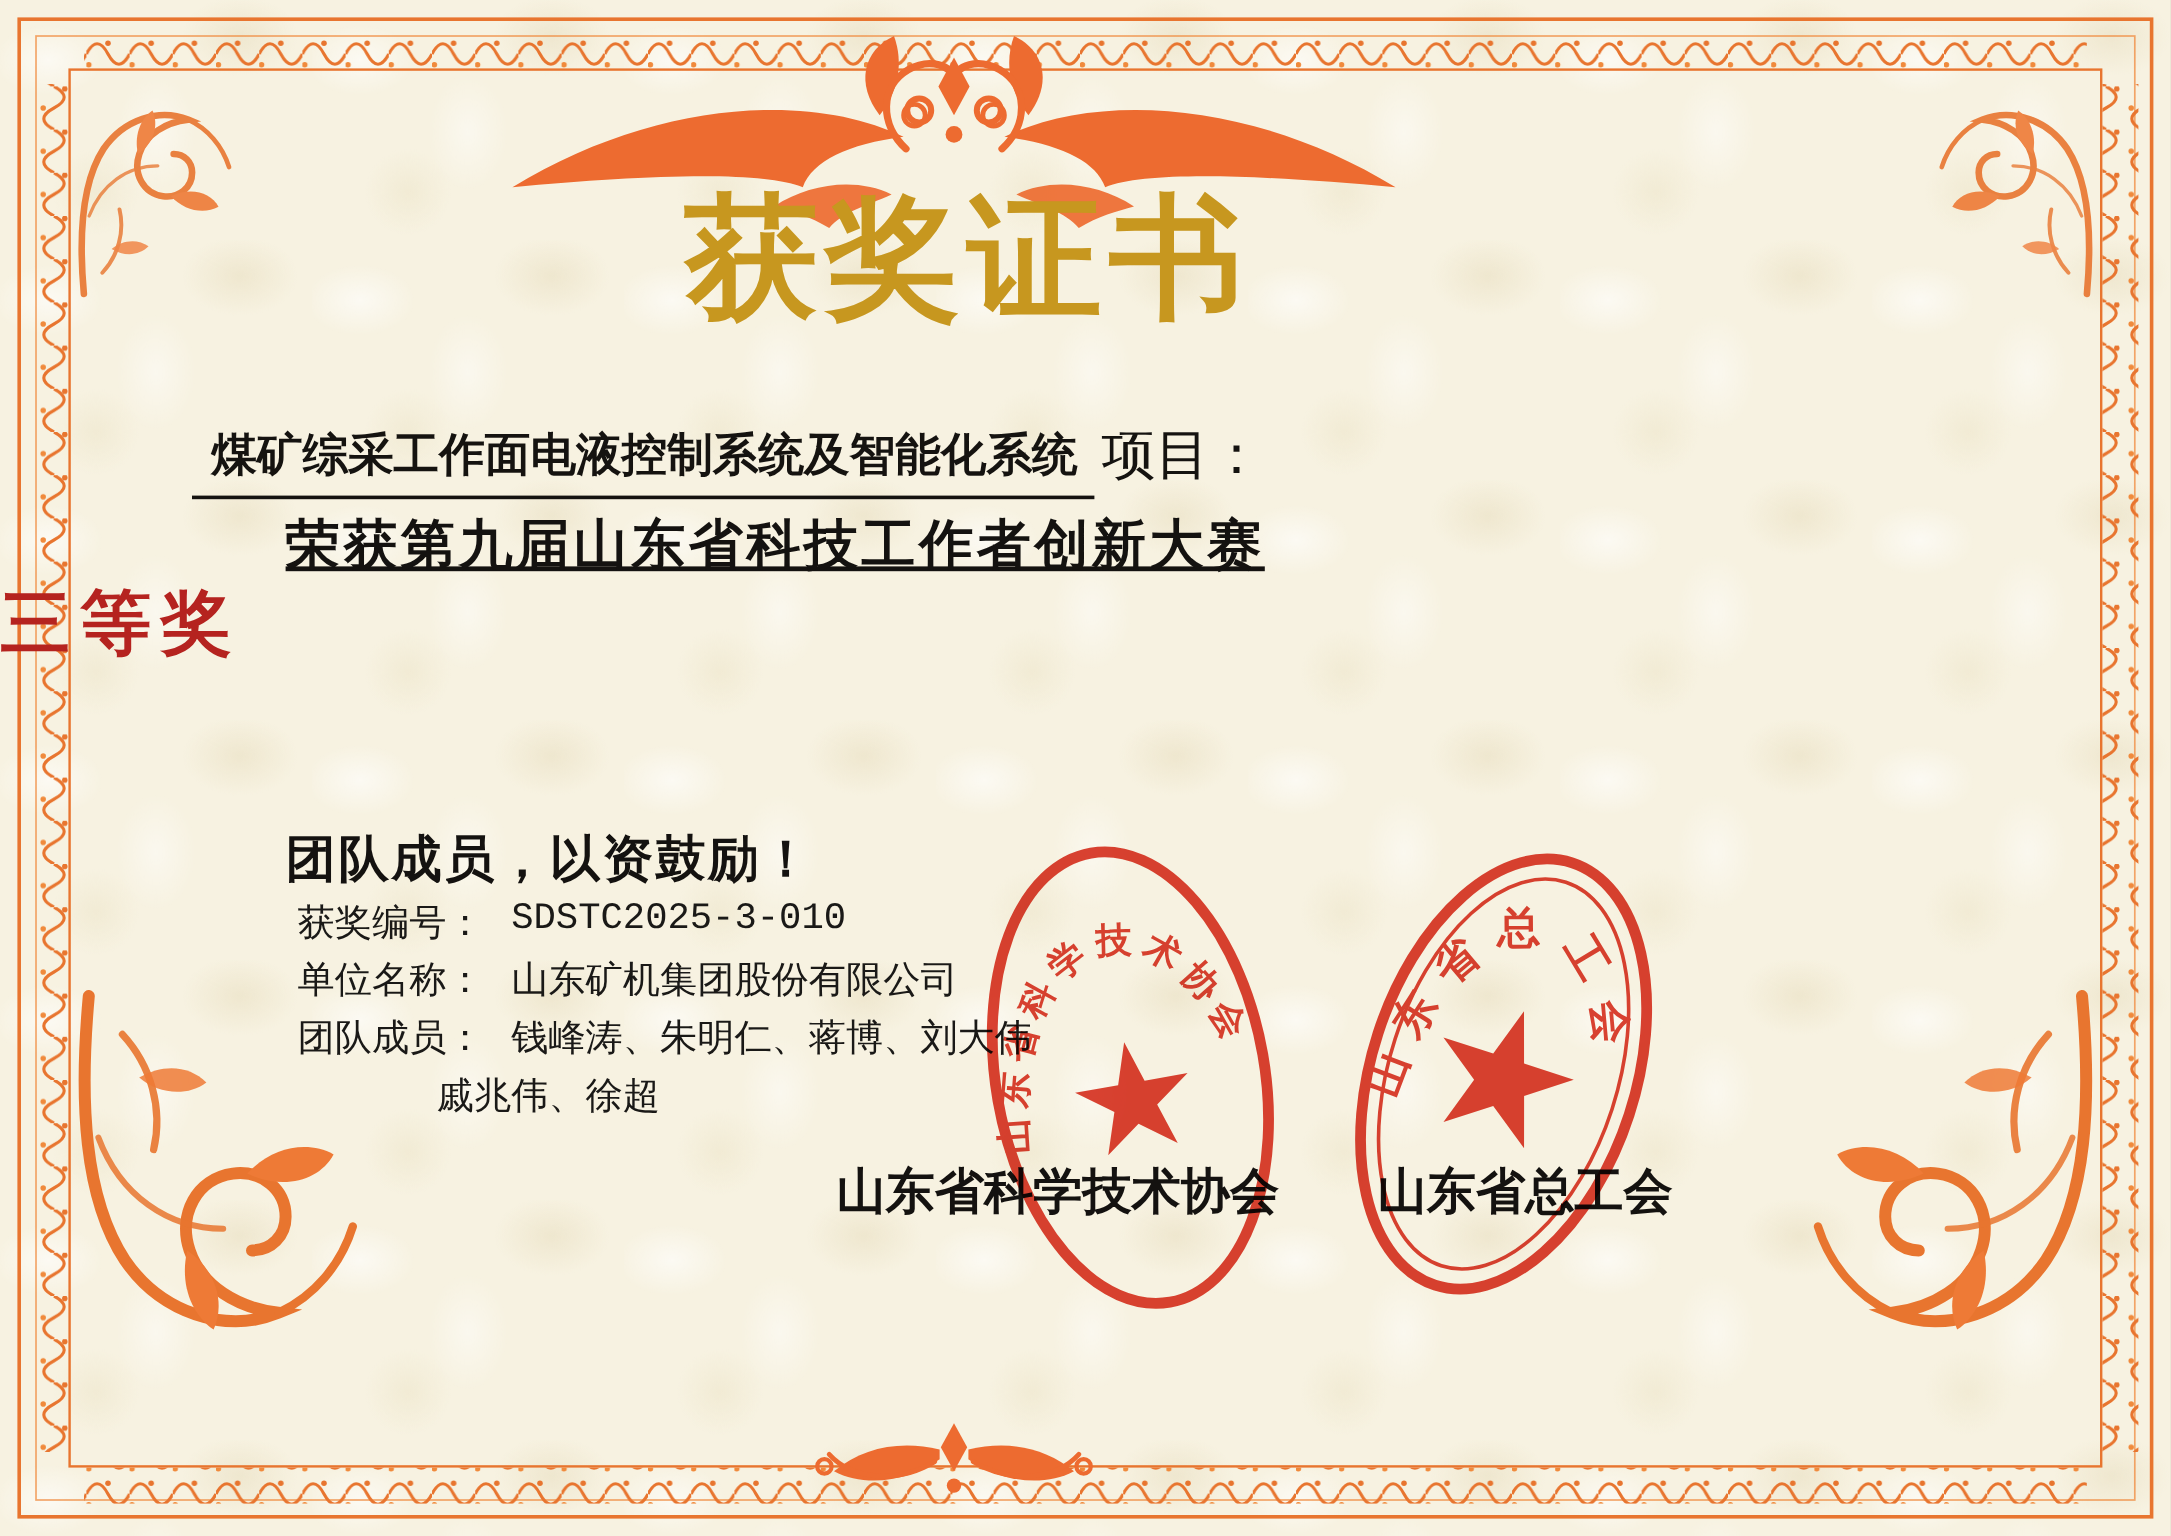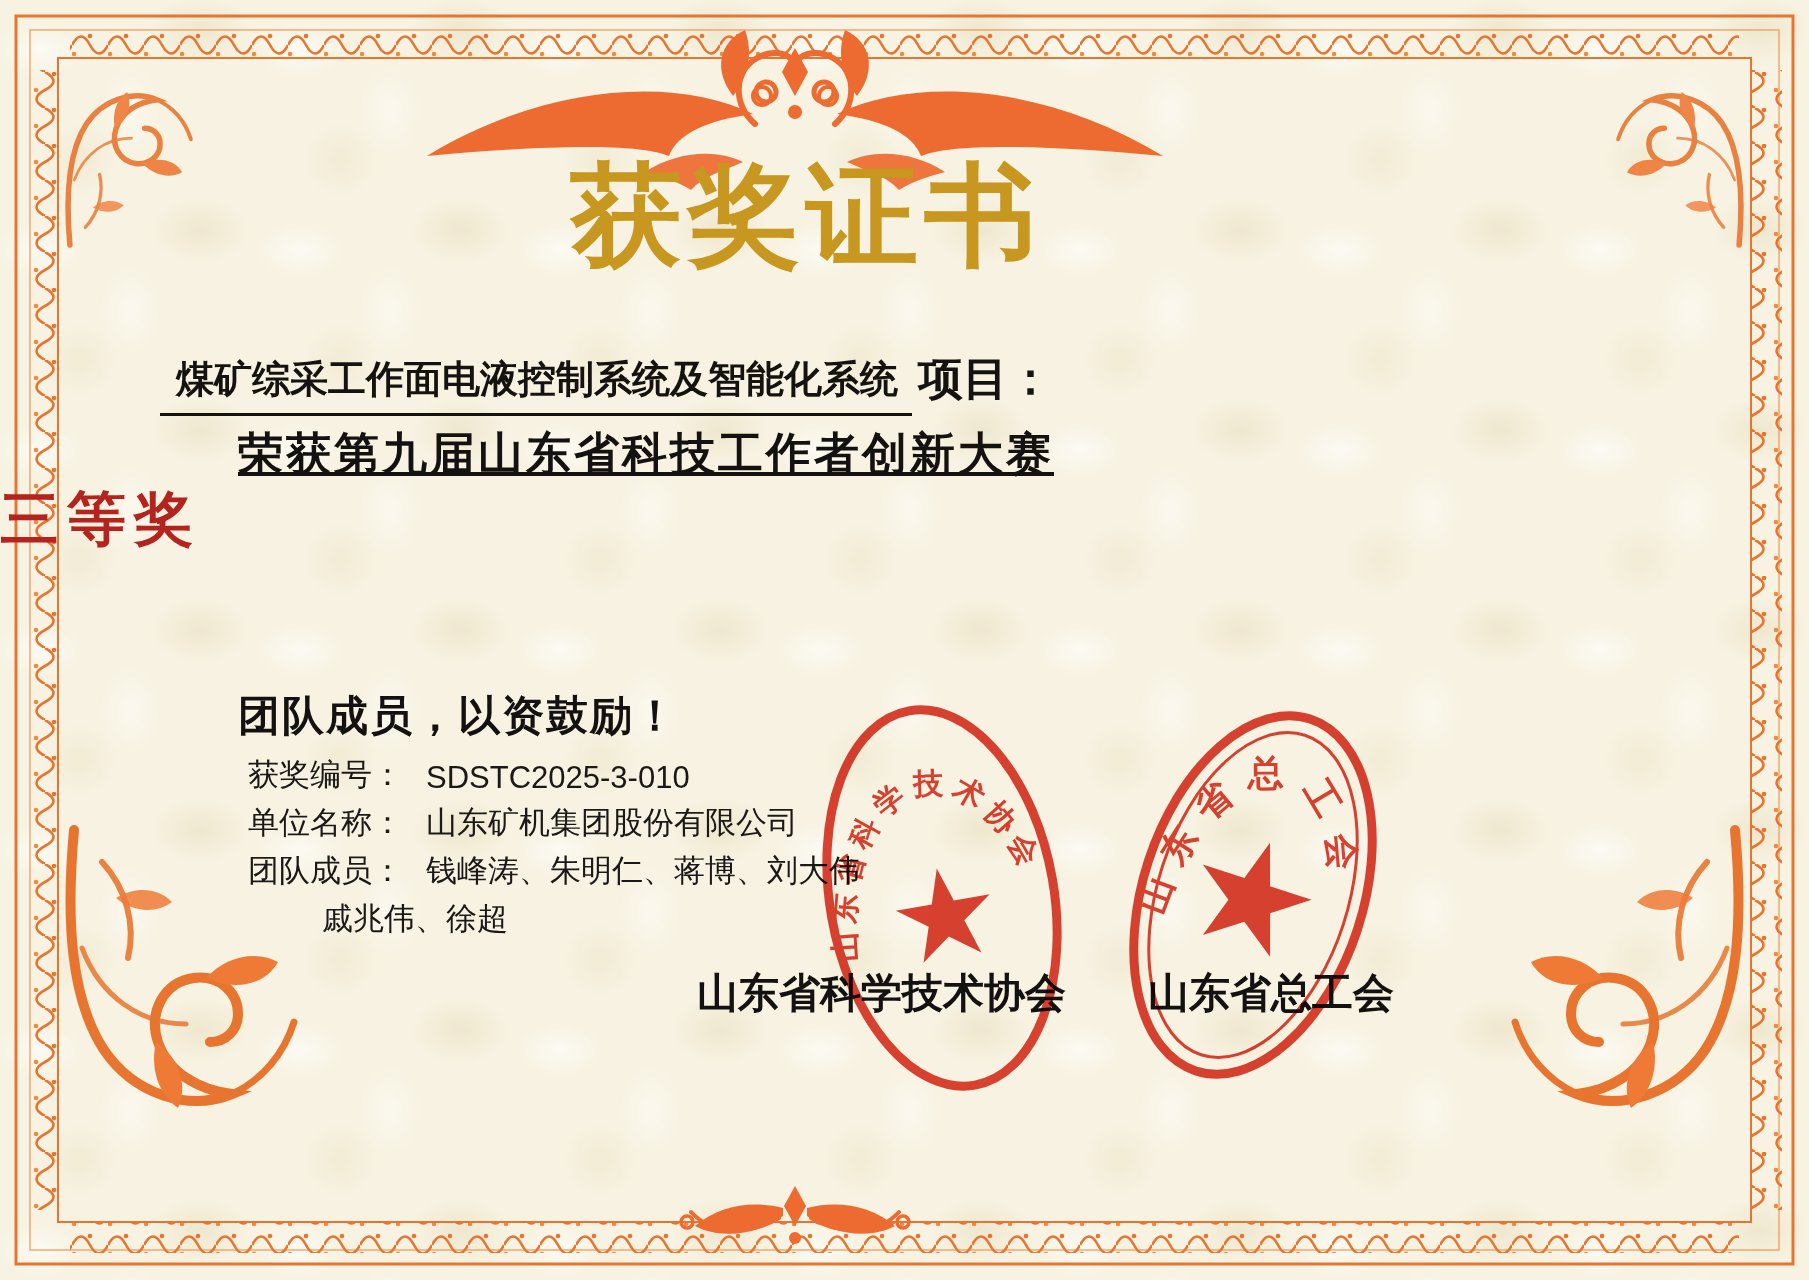--- a/index.html
+++ b/index.html
@@ -31,36 +31,36 @@
   }
   .project-line{left:160px;top:349px;white-space:nowrap;color:#151310;}
   .project-name{
     display:inline-block;
     font-family:"Liberation Sans","DejaVu Sans",sans-serif;
     font-weight:bold;font-size:38px;
     border-bottom:3px solid #151310;
     padding:0 14px 8px 16px;
   }
   .project-suffix{
-    font-size:45px;font-weight:bold;vertical-align:-2px;padding-left:6px;
+    font-size:45px;font-weight:normal;vertical-align:-2px;padding-left:6px;
   }
   .award-line{
     left:238px;top:424px;font-size:45px;font-weight:bold;color:#141210;letter-spacing:3px;white-space:nowrap;text-decoration:underline;
   }
   .award-rank{
     left:0;top:480px;width:1590px;text-align:left;
     font-size:59px;font-weight:bold;color:#b5231f;letter-spacing:8px;
   }
   .statement{
     left:238px;top:688px;font-size:42px;font-weight:bold;color:#141210;letter-spacing:2px;white-space:nowrap;
   }
   .fields{left:248px;top:748px;font-family:"Liberation Sans","DejaVu Sans",sans-serif;color:#1a1917;}
-  .field-row{display:flex;height:48px;align-items:flex-end;font-size:31px;white-space:nowrap;}
+  .field-row{display:flex;height:48px;align-items:flex-start;font-size:31px;white-space:nowrap;font-family:Liberation Mono, monospace;}
   .flabel{width:178px;flex:none;}
-  .field-row.cont .fvalue{margin-left:74px;}
+  .field-row.cont .fvalue{margin-left:116px;}
   .issuer{font-size:41px;font-weight:bold;color:#141210;white-space:nowrap;}
   .issuer-left{left:697px;top:966px;}
   .issuer-right{left:1148px;top:966px;}
   .date{
     left:1040px;top:1014px;font-size:45px;font-weight:bold;color:#141210;letter-spacing:2px;white-space:nowrap;
   }
 </style>
 </head>
 <body>
 

